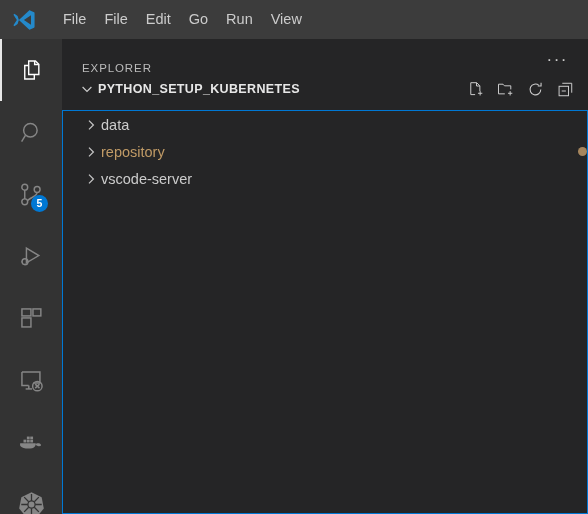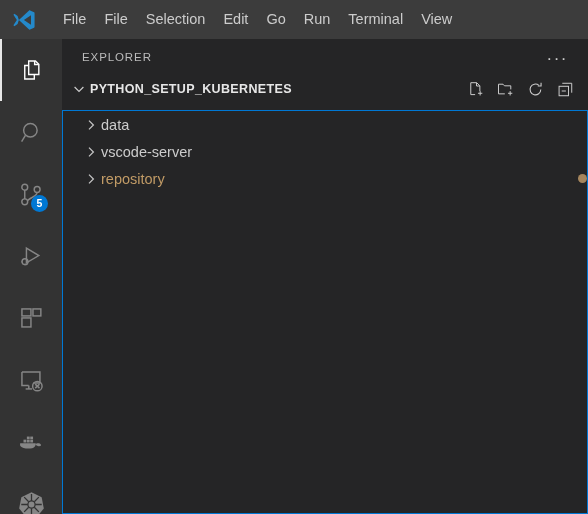--- a/index.html
+++ b/index.html
@@ -104,21 +104,21 @@
   
   .sidebar {
     position: absolute;
     left: 62px; top: 39px;
     width: 526px; height: 475px;
     background: #252526;
   }
   .sidebar-title {
     height: 35px;
     display: flex;
-    align-items: flex-start;
+    align-items: flex-end;
     justify-content: space-between;
     padding: 12px 18px 0 20px;
     box-sizing: border-box;
   }
   .sidebar-title .label {
     color: #bbbbbb;
     font-size: 11.5px;
     letter-spacing: 0.9px;
     text-transform: uppercase;
   }
@@ -129,21 +129,21 @@
     letter-spacing: 1.5px;
     cursor: pointer;
     padding: 4px 2px 10px 2px;
   }
 
   
   .section-header {
     height: 30px;
     display: flex;
     align-items: center;
-    padding: 0 12px 0 8px;
+    padding: 0 12px 0 16px;
     box-sizing: border-box;
     cursor: pointer;
   }
   .twisty {
     width: 18px; height: 18px;
     display: flex; align-items: center; justify-content: center;
     color: #cccccc;
     flex: none;
   }
   .section-title {
@@ -219,25 +219,23 @@
   <div class="titlebar">
     <div class="vscode-logo">
       <svg width="26" height="26" viewBox="0 0 32 32" aria-hidden="true">
         <path d="M23.5 4.2 L28.4 6.6 C28.8 6.8 29 7.2 29 7.6 V24.4 C29 24.8 28.8 25.2 28.4 25.4 L23.5 27.8 C23.1 28 22.6 27.9 22.3 27.6 L9.7 16 L22.3 4.4 C22.6 4.1 23.1 4 23.5 4.2 Z M24.6 10.3 L15.9 16 L24.6 21.7 Z" fill="#2489ca"></path>
         <path d="M8.1 11.2 L4.2 8.3 L3 9.6 L7.2 16 L3 22.4 L4.2 23.7 L8.1 20.8 L9.7 16 Z" fill="#2489ca"></path>
       </svg>
     </div>
     <div class="menubar">
       <div class="menu-item">File</div>
       <div class="menu-item">File</div>
-      <div class="menu-item">Selection</div>
       <div class="menu-item">Edit</div>
       <div class="menu-item">Go</div>
       <div class="menu-item">Run</div>
-      <div class="menu-item">Terminal</div>
       <div class="menu-item">View</div>
     </div>
   </div>
 
   <div class="activitybar">
 
     <div class="act-item active">
       <span class="glyph">
         <svg width="27" height="27" viewBox="0 0 24 24" fill="none" stroke="currentColor" stroke-width="1.25">
           <path d="M9.5 3.5 H15.5 L18.5 6.5 V15.5 H9.5 Z"></path>
@@ -393,35 +391,35 @@
 
       <div class="tree-row">
         <span class="tree-twisty">
           <svg width="16" height="16" viewBox="0 0 16 16" fill="none" stroke="currentColor" stroke-width="1.25">
             <path d="M6 3.6 L10.4 8 L6 12.4"></path>
           </svg>
         </span>
         <span class="tree-label">data</span>
       </div>
 
+      <div class="tree-row modified">
+        <span class="tree-twisty">
+          <svg width="16" height="16" viewBox="0 0 16 16" fill="none" stroke="currentColor" stroke-width="1.25">
+            <path d="M6 3.6 L10.4 8 L6 12.4"></path>
+          </svg>
+        </span>
+        <span class="tree-label">repository</span>
+        <span class="tree-dot"></span>
+      </div>
+
       <div class="tree-row">
         <span class="tree-twisty">
           <svg width="16" height="16" viewBox="0 0 16 16" fill="none" stroke="currentColor" stroke-width="1.25">
             <path d="M6 3.6 L10.4 8 L6 12.4"></path>
           </svg>
         </span>
         <span class="tree-label">vscode-server</span>
       </div>
 
-      <div class="tree-row modified">
-        <span class="tree-twisty">
-          <svg width="16" height="16" viewBox="0 0 16 16" fill="none" stroke="currentColor" stroke-width="1.25">
-            <path d="M6 3.6 L10.4 8 L6 12.4"></path>
-          </svg>
-        </span>
-        <span class="tree-label">repository</span>
-        <span class="tree-dot"></span>
-      </div>
-
     </div>
   </div>
 
 </div>
 
 </body></html>

